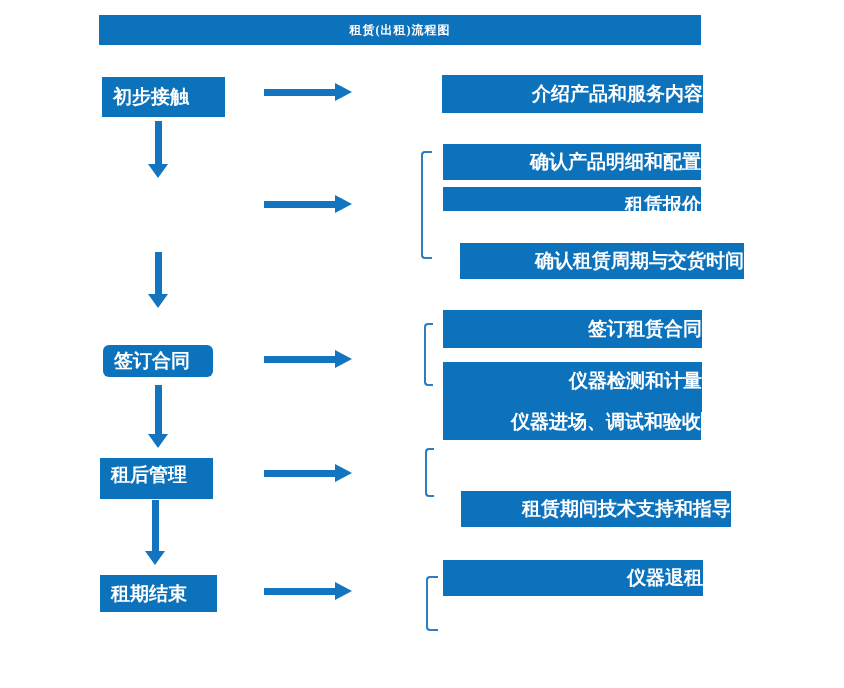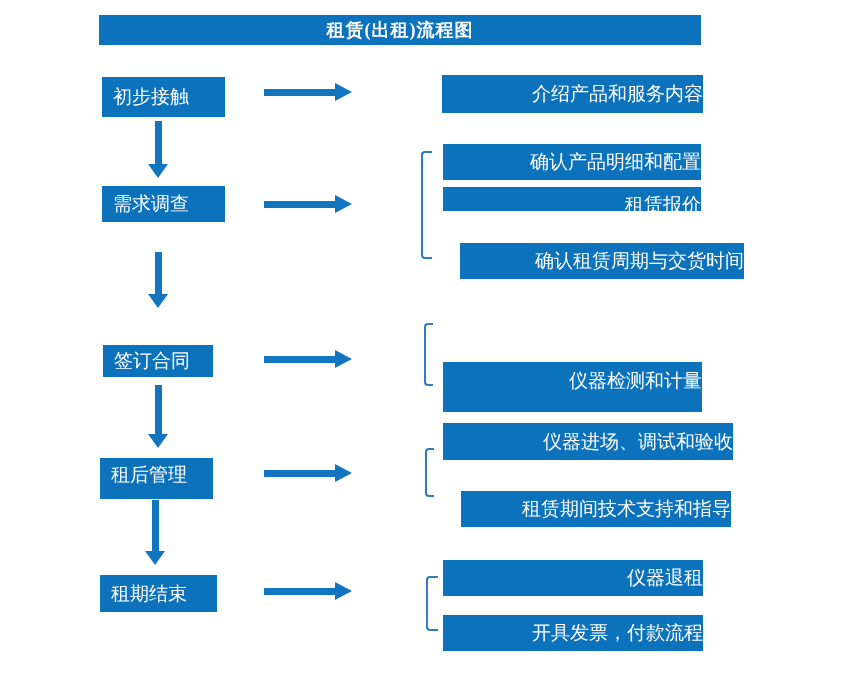--- a/index.html
+++ b/index.html
@@ -7,30 +7,30 @@
     position:relative;
     width:844px;height:688px;
     background:#ffffff;
     font-family:"Liberation Serif", serif;
     overflow:hidden;
   }
   .bluebox{
     position:absolute;
     background:#0c72bc;
     color:#ffffff;
-    font-weight:normal;
+    font-weight:bold;
     font-size:19px;
     white-space:nowrap;
     box-sizing:border-box;
   }
   .titlebar{
     position:absolute;
     left:99px;top:15px;width:602px;height:30px;
     background:#0c72bc;color:#fff;
-    font-weight:bold;font-size:18px;line-height:30px;
+    font-weight:bold;font-size:12px;line-height:30px;
     text-align:center;letter-spacing:1px;
   }
   .lbox{padding-left:11px;}
   .rbox{padding-left:11px;text-align:right;}
   
   .va-shaft{position:absolute;width:7px;background:#1374bf;}
   .va-head{
     position:absolute;width:0;height:0;
     border-left:10px solid transparent;
     border-right:10px solid transparent;
@@ -54,22 +54,21 @@
   }
 </style>
 </head>
 <body>
 
 <div class="canvas">
 
   <div class="titlebar">租赁(出租)流程图</div>
 
   <div class="bluebox lbox" style="left:102px;top:77px;width:123px;height:40px;line-height:40px;">初步接触</div>
-  <div class="bluebox lbox" style="left:102px;top:186px;width:123px;height:36px;line-height:36px;">需求调查</div>
-  <div class="bluebox lbox" style="left:103px;top:345px;width:110px;height:32px;line-height:32px;">签订合同</div>
+  <div class="bluebox lbox" style="left:103px;top:345px;width:110px;height:32px;line-height:32px;border-radius:6px;">签订合同</div>
   <div class="bluebox lbox" style="left:100px;top:458px;width:113px;height:41px;line-height:33px;">租后管理</div>
   <div class="bluebox lbox" style="left:100px;top:575px;width:117px;height:37px;line-height:37px;">租期结束</div>
 
   <div>
     <div class="va-shaft" style="left:155px;top:121px;height:44px;"></div>
     <div class="va-head" style="left:148px;top:164px;"></div>
   </div>
   <div>
     <div class="va-shaft" style="left:155px;top:252px;height:43px;"></div>
     <div class="va-head" style="left:148px;top:294px;"></div>
@@ -108,21 +107,21 @@
   <div class="bracket" style="left:424px;top:323px;width:9px;height:63px;"></div>
   <div class="bracket" style="left:425px;top:448px;width:9px;height:49px;"></div>
   <div class="bracket" style="left:426px;top:576px;width:12px;height:55px;"></div>
 
   <div class="bluebox rbox" style="left:442px;top:75px;width:261px;height:38px;line-height:38px;">介绍产品和服务内容</div>
 
   <div class="bluebox rbox" style="left:443px;top:144px;width:258px;height:36px;line-height:36px;">确认产品明细和配置</div>
   <div class="bluebox rbox" style="left:443px;top:187px;width:258px;height:24px;line-height:36px;">租赁报价</div>
   <div class="bluebox rbox" style="left:460px;top:243px;width:284px;height:36px;line-height:36px;">确认租赁周期与交货时间</div>
 
+  <div class="bluebox rbox" style="left:443px;top:310px;width:259px;height:38px;line-height:38px;">签订租赁合同</div>
   <div class="bluebox rbox" style="left:443px;top:362px;width:259px;height:50px;line-height:38px;">仪器检测和计量</div>
 
-  <div class="bluebox rbox" style="left:443px;top:423px;width:290px;height:37px;line-height:37px;">仪器进场、调试和验收</div>
+  <div class="bluebox rbox" style="left:443px;top:403px;width:258px;height:37px;line-height:37px;">仪器进场、调试和验收</div>
   <div class="bluebox rbox" style="left:443px;top:491px;width:270px;height:36px;line-height:36px;margin-left:18px;">租赁期间技术支持和指导</div>
 
   <div class="bluebox rbox" style="left:443px;top:560px;width:260px;height:36px;line-height:36px;">仪器退租</div>
-  <div class="bluebox rbox" style="left:443px;top:615px;width:260px;height:36px;line-height:36px;">开具发票，付款流程</div>
 
 </div>
 
 </body></html>

